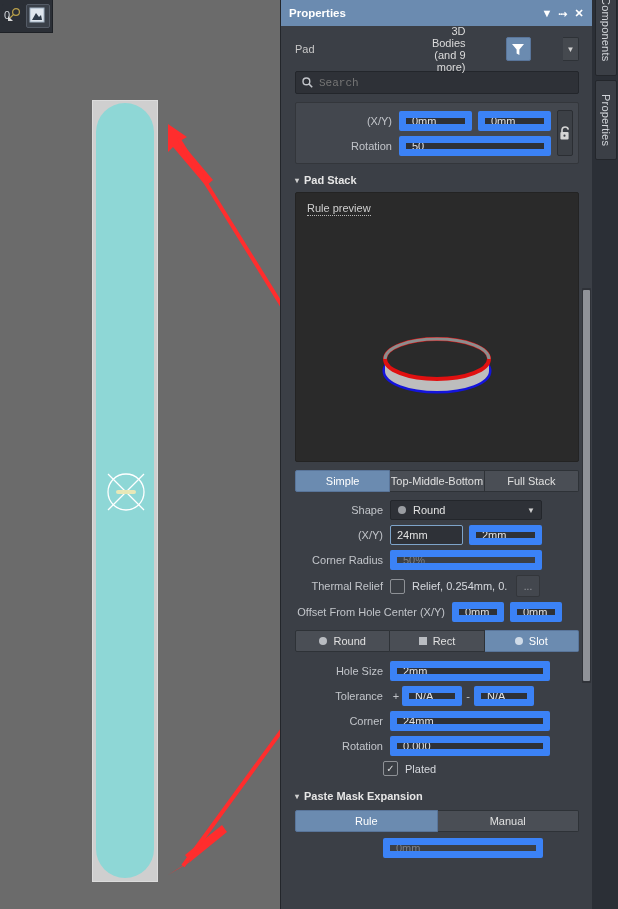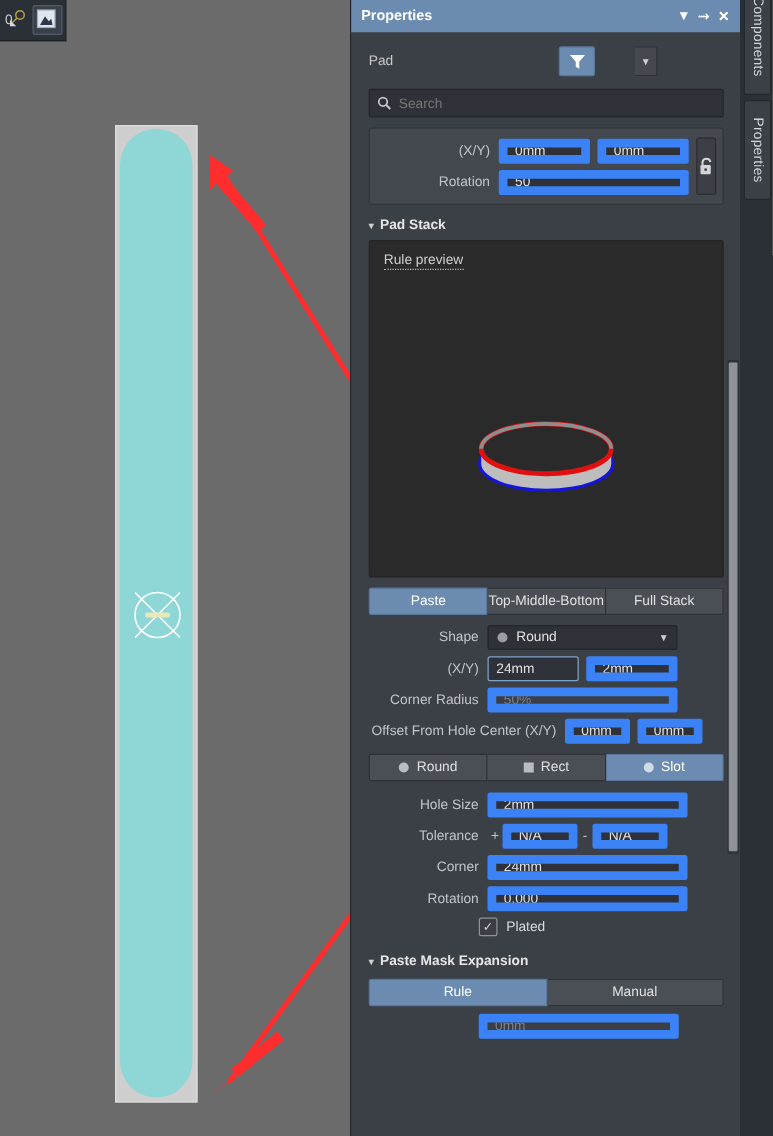--- a/index.html
+++ b/index.html
@@ -69,21 +69,21 @@
   .btn-filter-arrow{
     width:17px;height:22px;background:#45494f;border:1px solid #2e3237;border-left:none;
     border-radius:0 2px 2px 0;display:flex;align-items:center;justify-content:center;color:#d0d0d0;font-size:8px;
   }
   
   #search-wrap{margin:7px 14px 0 14px;height:21px;background:#2e3137;border:1px solid #23262b;
     border-radius:2px;display:flex;align-items:center;padding:0 6px;}
   #search-wrap .s-ico{margin-right:6px;display:flex;}
   #search-input{
     flex:1;background:transparent;border:none;outline:none;color:#9a9da2;
-    font-family:Liberation Sans, sans-serif;font-size:11px;padding:0;
+    font-family:Liberation Mono, monospace;font-size:11px;padding:0;
   }
   
   .card{background:#43474e;border:1px solid #33363b;border-radius:2px;margin:8px 14px 0 14px;padding:7px 8px;}
   .row{display:flex;align-items:center;margin-bottom:5px;}
   .row:last-child{margin-bottom:0;}
   .lbl{text-align:right;padding-right:7px;color:#c2c5ca;white-space:nowrap;}
   .fld{
     background:#2e3137;border:7px solid #3b82f6;border-radius:2px;height:20px;
     display:flex;align-items:center;padding:0 6px;color:#e2e2e2;box-sizing:border-box;
     font-size:11px;overflow:hidden;white-space:nowrap;
@@ -191,20 +191,21 @@
     <span class="ttl">Properties</span>
     <span class="hdr-btn">▼</span>
     <span class="hdr-btn">⤑</span>
     <span class="hdr-btn">✕</span>
   </div>
 
   <div id="panel-body">
 
     <div id="obj-row">
       <span id="obj-kind">Pad</span>
+      <span id="obj-desc">3D Bodies (and 9 more)</span>
       <div class="btn-filter">
         <svg width="14" height="13" viewBox="0 0 14 13">
           <polygon points="1,1 13,1 8.4,6.4 8.4,12 5.6,10.4 5.6,6.4" fill="#ffffff"></polygon>
         </svg>
       </div>
       <div class="btn-filter-arrow">
         <span>▼</span>
       </div>
     </div>
 
@@ -252,21 +253,21 @@
           <ellipse cx="60" cy="42" rx="52" ry="20" fill="none" stroke="#1414dc" stroke-width="5"></ellipse>
           <path d="M8 42 A52 20 0 0 0 112 42 L112 30 A52 20 0 0 1 8 30 Z" fill="#bdbdbd"></path>
           <ellipse cx="60" cy="30" rx="52" ry="20" fill="#2a2a2a" stroke="#e01010" stroke-width="4"></ellipse>
           <path d="M8 30 A52 20 0 0 1 112 30" fill="none" stroke="#8d8d8d" stroke-width="3"></path>
         </svg>
       </div>
     </div>
 
     <div class="seg">
       <div class="sb on">
-          <span>Paste</span>
+          <span>Simple</span>
         </div>
       <div class="sb">
           <span>Top-Middle-Bottom</span>
         </div>
       <div class="sb">
           <span>Full Stack</span>
         </div>
     </div>
 
     <div class="sect" style="padding:8px 14px 0 14px;">
@@ -282,20 +283,26 @@
         <span class="lbl" style="width:88px;">(X/Y)</span>
         <span class="fld focus" style="width:73px;">24mm</span>
         <span style="width:6px;"></span>
         <span class="fld" style="width:73px;">2mm</span>
       </div>
       <div class="row">
         <span class="lbl" style="width:88px;">Corner Radius</span>
         <span class="fld dis" style="width:152px;">50%</span>
       </div>
       <div class="row">
+        <span class="lbl" style="width:88px;">Thermal Relief</span>
+        <span class="cbx"></span>
+        <span style="margin-left:7px;color:#d6d9de;white-space:nowrap;overflow:hidden;width:100px;">Relief, 0.254mm, 0.</span>
+        <span class="dots-btn">...</span>
+      </div>
+      <div class="row">
         <span class="lbl" style="width:150px;">Offset From Hole Center (X/Y)</span>
         <span class="fld" style="width:52px;">0mm</span>
         <span style="width:6px;"></span>
         <span class="fld" style="width:52px;">0mm</span>
       </div>
     </div>
 
     <div class="seg">
       <div class="sb">
         <span class="dot"></span>

